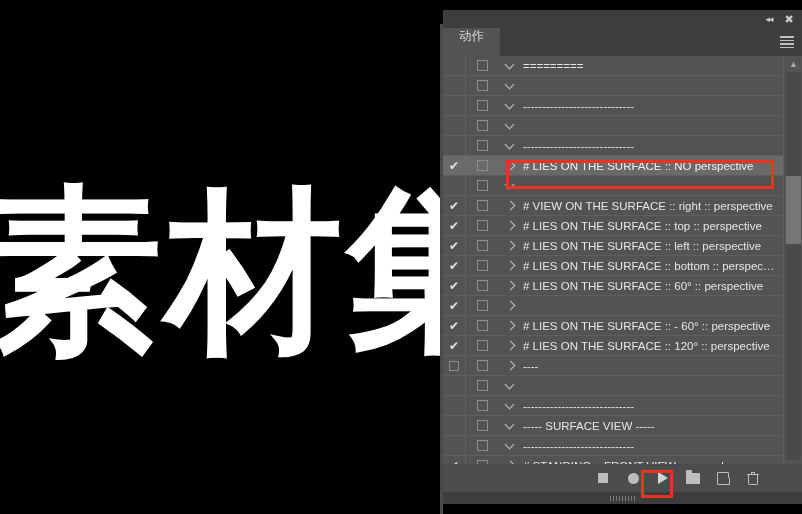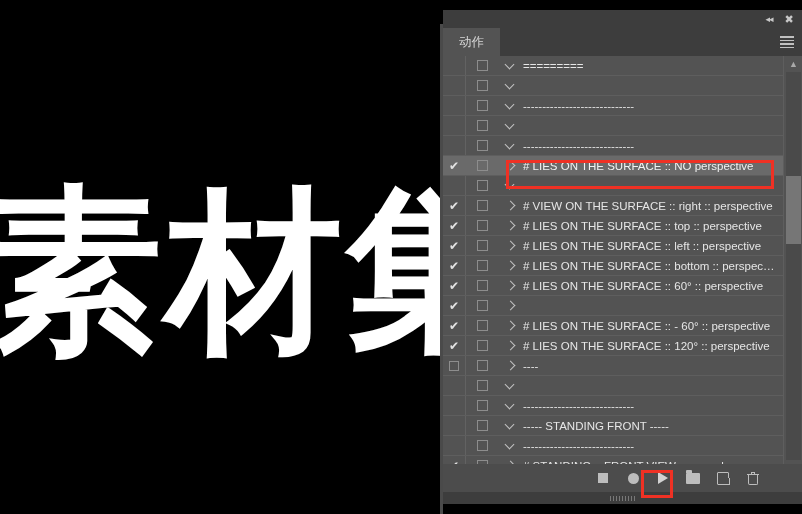--- a/index.html
+++ b/index.html
@@ -52,21 +52,21 @@
   .tb-close { right: 4px; font-size: 11px; }
 
   .tabrow {
     position: relative; height: 28px; width: 100%;
     background: #3d3d3d;
   }
   .tab {
     position: absolute; left: 0; top: 0;
     height: 28px; padding: 0 16px;
     background: #535353;
-    display: flex; align-items: center;
+    display: flex; 
     color: #d8d8d8; font-size: 12.5px;
     font-family: "DejaVu Sans", sans-serif;
   }
   .hamburger {
     position: absolute; right: 8px; top: 8px;
     width: 14px; height: 12px;
     display: flex; flex-direction: column; justify-content: space-between;
   }
   .hamburger i { display: block; height: 1.5px; background: #c0c0c0; }
 
@@ -471,21 +471,21 @@
             <div class="cell-label">-----------------------------</div>
           </div>
           <div class="row">
             <div class="cell-check"></div>
             <div class="cell-box">
               <span class="emptybox"></span>
             </div>
             <div class="cell-arrow">
               <span class="chev down"></span>
             </div>
-            <div class="cell-label">----- STANDING FRONT -----</div>
+            <div class="cell-label">----- SURFACE VIEW -----</div>
           </div>
           <div class="row">
             <div class="cell-check"></div>
             <div class="cell-box">
               <span class="emptybox"></span>
             </div>
             <div class="cell-arrow">
               <span class="chev down"></span>
             </div>
             <div class="cell-label">-----------------------------</div>

